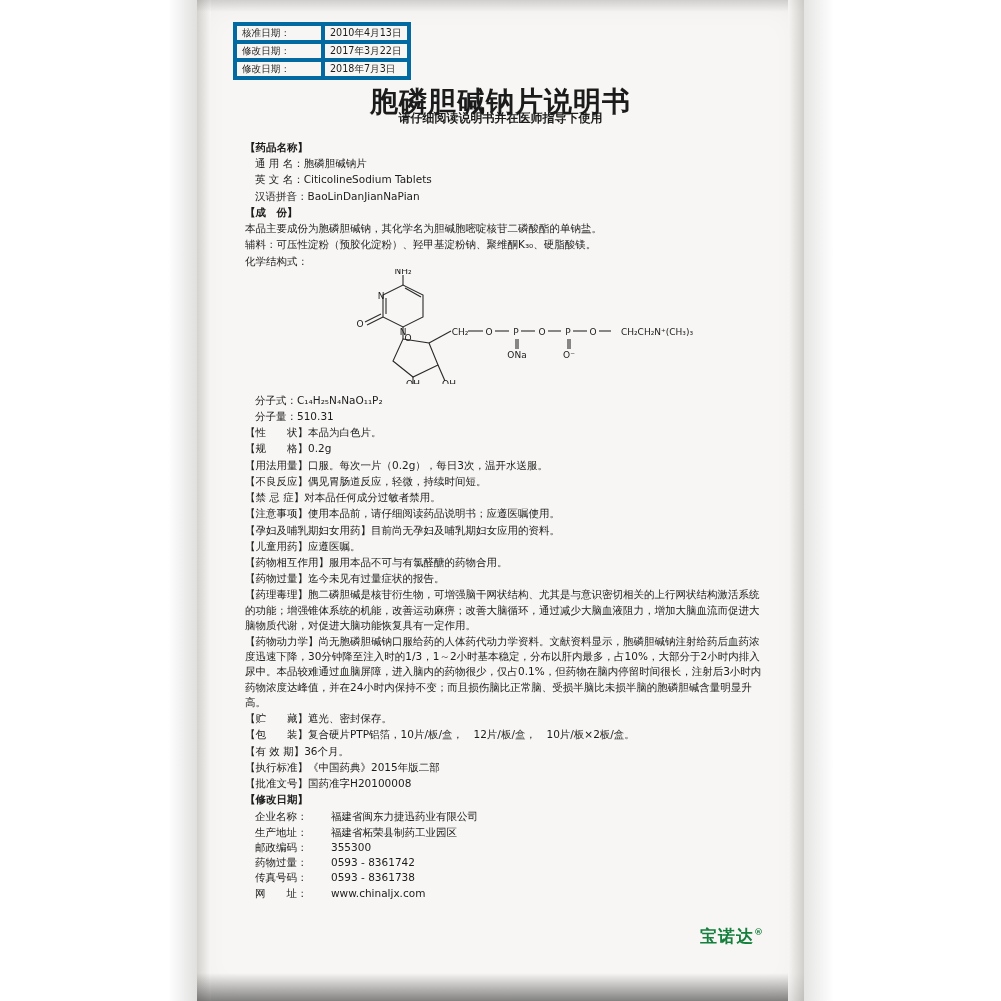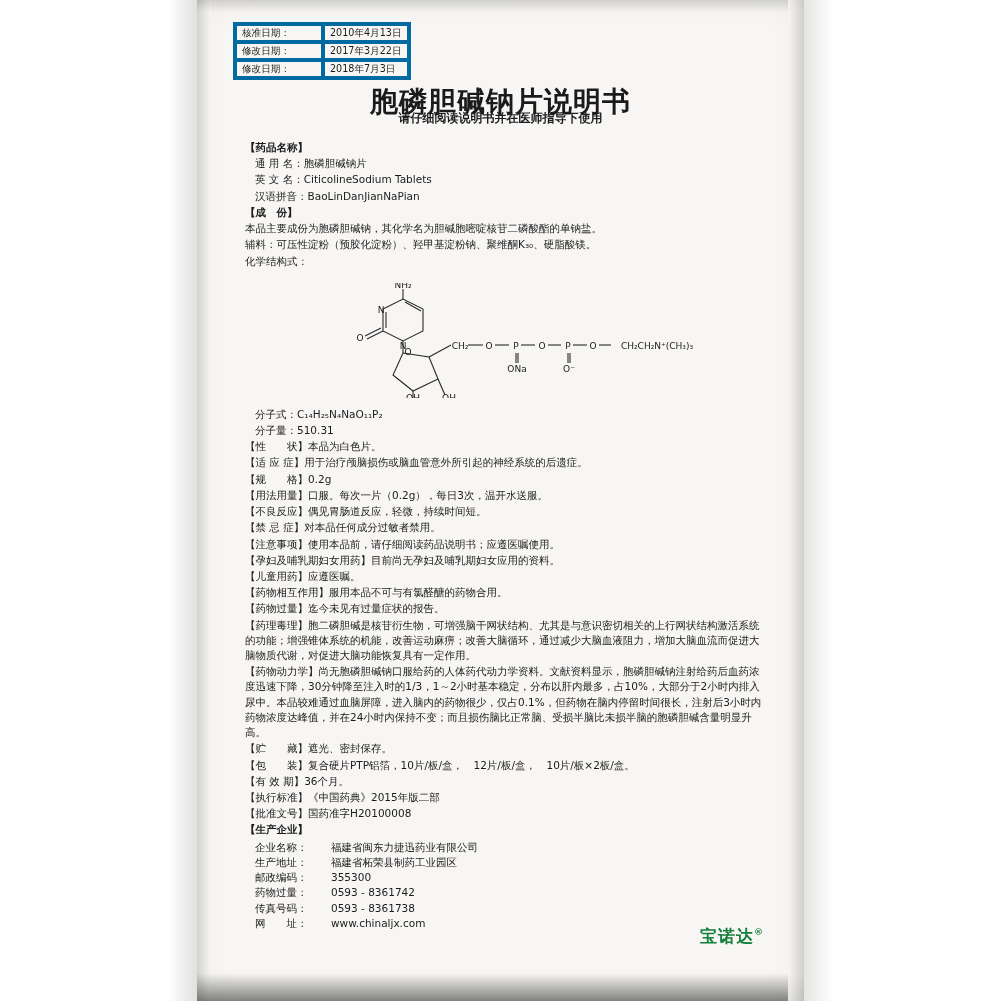--- a/index.html
+++ b/index.html
@@ -76,21 +76,21 @@
   }
   .sec{margin:0 0 1px 0;}
   .bk{font-weight:bold;}
   .ind{display:block;padding-left:10px;}
   .row{display:block;}
 
   
   .struct{
     position:relative;
     height:118px;
-    margin:16px 0 4px 0;
+    margin:2px 0 4px 0;
     text-align:right;
   }
   .struct svg{position:absolute;left:60px;top:-2px;}
 
   .maker{margin-top:2px;}
   .maker .row{display:flex;padding-left:10px;}
   .maker .k{width:76px;flex:none;}
   .brand{
     position:absolute;right:40px;bottom:52px;
     color:#15803d;
@@ -205,21 +205,20 @@
               <text x="264" y="89">O⁻</text>
               <text x="352" y="66">CH₂CH₂N⁺(CH₃)₃</text>
             </g>
           </svg>
         </div>
 
         <div class="sec ind formula">分子式：C₁₄H₂₅N₄NaO₁₁P₂</div>
         <div class="sec ind">分子量：510.31</div>
 
         <div class="sec">【性　　状】本品为白色片。</div>
-        <div class="sec">【适 应 症】用于治疗颅脑损伤或脑血管意外所引起的神经系统的后遗症。</div>
         <div class="sec">【规　　格】0.2g</div>
         <div class="sec">【用法用量】口服。每次一片（0.2g），每日3次，温开水送服。</div>
         <div class="sec">【不良反应】偶见胃肠道反应，轻微，持续时间短。</div>
         <div class="sec">【禁 忌 症】对本品任何成分过敏者禁用。</div>
         <div class="sec">【注意事项】使用本品前，请仔细阅读药品说明书；应遵医嘱使用。</div>
         <div class="sec">【孕妇及哺乳期妇女用药】目前尚无孕妇及哺乳期妇女应用的资料。</div>
         <div class="sec">【儿童用药】应遵医嘱。</div>
         <div class="sec">【药物相互作用】服用本品不可与有氯醛醣的药物合用。</div>
         <div class="sec">【药物过量】迄今未见有过量症状的报告。</div>
 
@@ -229,21 +228,21 @@
 
         <div class="sec">
           <span class="lbl-inline">【药物动力学】</span><span>尚无胞磷胆碱钠口服给药的人体药代动力学资料。文献资料显示，胞磷胆碱钠注射给药后血药浓度迅速下降，30分钟降至注入时的1/3，1～2小时基本稳定，分布以肝内最多，占10%，大部分于2小时内排入尿中。本品较难通过血脑屏障，进入脑内的药物很少，仅占0.1%，但药物在脑内停留时间很长，注射后3小时内药物浓度达峰值，并在24小时内保持不变；而且损伤脑比正常脑、受损半脑比未损半脑的胞磷胆碱含量明显升高。</span>
         </div>
 
         <div class="sec">【贮　　藏】遮光、密封保存。</div>
         <div class="sec">【包　　装】复合硬片PTP铝箔，10片/板/盒，　12片/板/盒，　10片/板×2板/盒。</div>
         <div class="sec">【有 效 期】36个月。</div>
         <div class="sec">【执行标准】《中国药典》2015年版二部</div>
         <div class="sec">【批准文号】国药准字H20100008</div>
-        <div class="sec bk">【生产企业】</div>
+        <div class="sec bk">【修改日期】</div>
 
         <div class="maker">
           <div class="row">
             <span class="k">企业名称：</span>
             <span>福建省闽东力捷迅药业有限公司</span>
           </div>
           <div class="row">
             <span class="k">生产地址：</span>
             <span>福建省柘荣县制药工业园区</span>
           </div>

